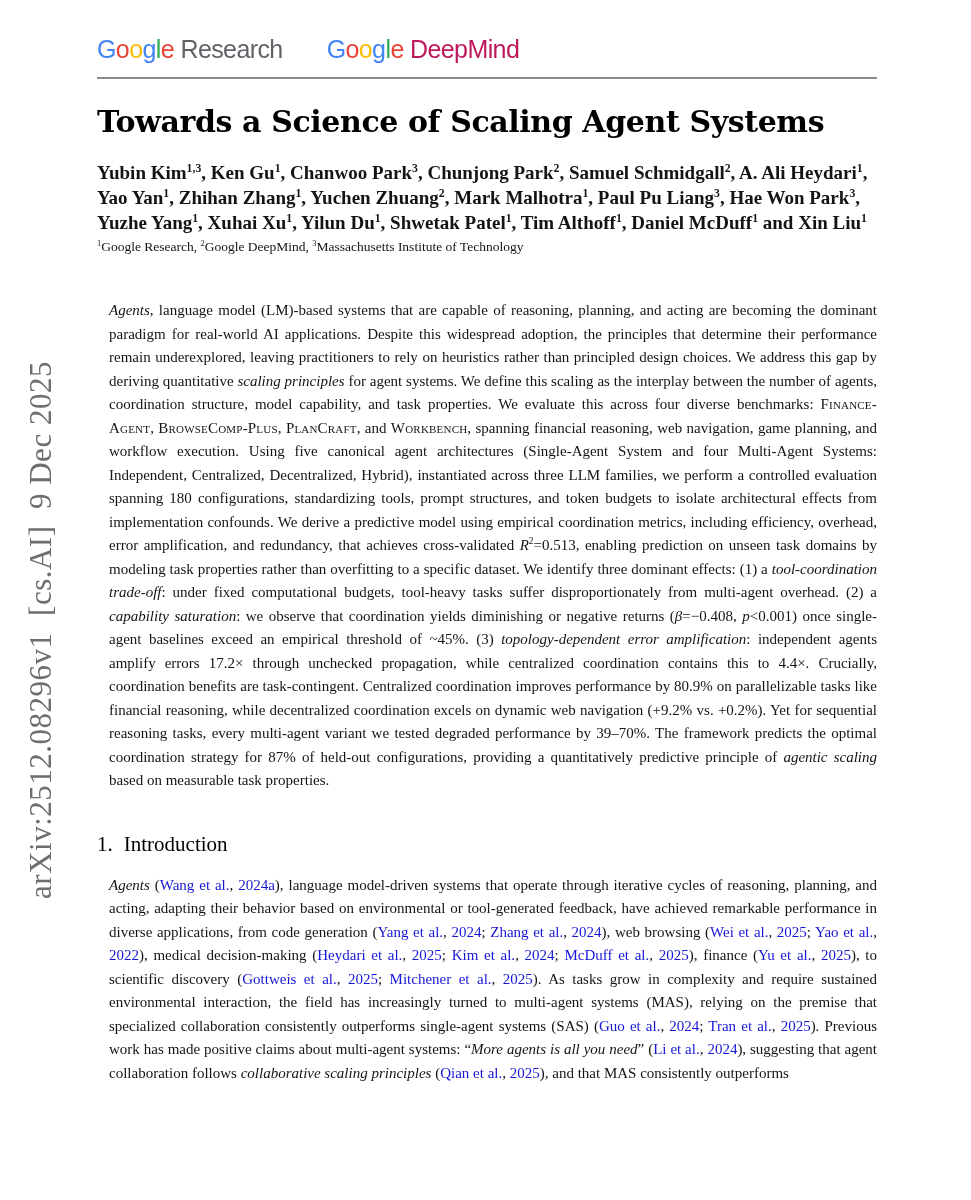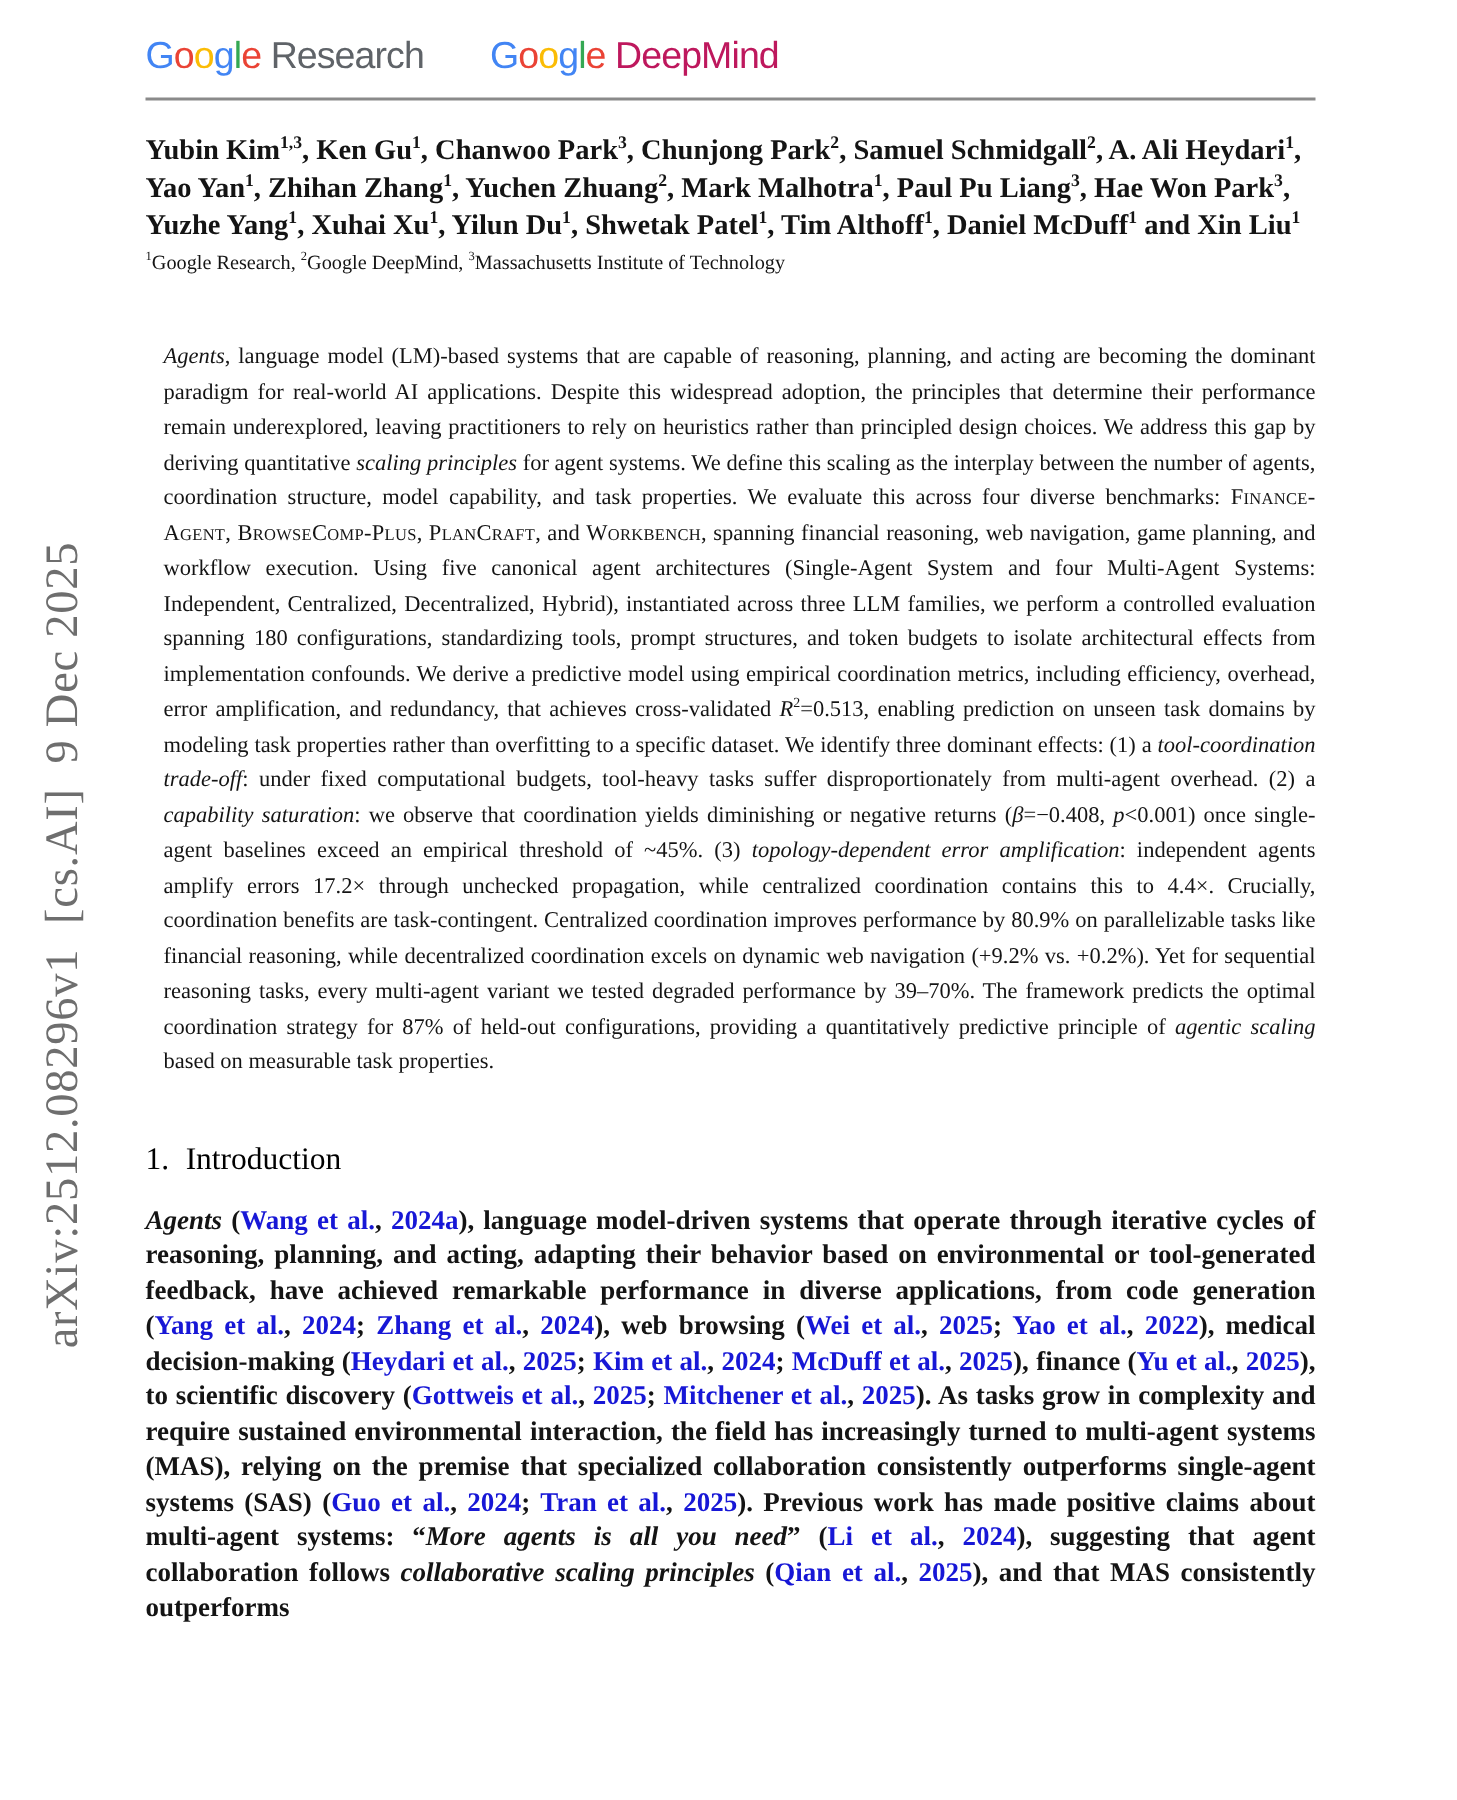--- a/index.html
+++ b/index.html
@@ -11,34 +11,34 @@
   }
   html,body{margin:0;padding:0;background:#ffffff;}
   body{font-family:"Liberation Serif",serif;color:var(--body-black);}
   .page{position:relative;width:971px;height:1200px;background:#ffffff;overflow:hidden;}
   .watermark{
     position:absolute;left:41px;top:630px;
     transform:translate(-50%,-50%) rotate(-90deg);
     white-space:pre;font-family:"Liberation Serif",serif;
     font-size:31px;color:var(--watermark-gray);letter-spacing:0.5px;
   }
-  .content{position:absolute;left:97px;top:6px;width:780px;}
+  .content{position:absolute;left:97px;top:18px;width:780px;}
   .logos{display:flex;gap:44px;align-items:baseline;margin-top:17px;
          font-family:"Liberation Sans",sans-serif;font-size:25px;letter-spacing:-0.6px;}
   .logo{white-space:pre;}
   .rule{border:none;border-top:2px solid var(--rule-gray);margin:13px 0 0 0;}
   h1.title{font-family:"DejaVu Serif",serif;font-weight:700;font-size:30px;
            letter-spacing:-0.4px;margin:25px 0 0 0;color:#000;}
   .authors{font-weight:700;font-size:19px;line-height:25px;margin:21px 0 0 0;}
   sup{font-size:62%;line-height:0;}
   .affils{font-size:13.5px;margin:3px 0 0 0;line-height:18px;}
   .abstract{font-size:15px;line-height:23.5px;text-align:justify;margin:43px 0 0 12px;}
   h2.sec{font-size:21px;font-weight:400;margin:39px 0 0 0;color:#000;}
   h2.sec .num{margin-right:11px;}
-  .body-par{font-size:18px;line-height:23.5px;text-align:justify;margin:17px 0 0 0;font-weight:bold;}
+  .body-par{font-size:15px;line-height:23.5px;text-align:justify;margin:17px 0 0 12px;}
   .it{font-style:italic;}
   .sc{font-variant:small-caps;letter-spacing:0.2px;}
   .cite{color:var(--citation-blue);cursor:pointer;}
 </style>
 </head>
 <body>
 
 <div class="page">
 
   <div class="watermark">arXiv:2512.08296v1  [cs.AI]  9 Dec 2025</div>
@@ -46,20 +46,21 @@
   <div class="content">
 
     <header>
       <div class="logos">
         <div class="logo"><span style="color: rgb(66, 133, 244);">G</span><span style="color: rgb(234, 67, 53);">o</span><span style="color: rgb(251, 188, 5);">o</span><span style="color: rgb(66, 133, 244);">g</span><span style="color: rgb(52, 168, 83);">l</span><span style="color: rgb(234, 67, 53);">e</span><span style="color: rgb(95, 99, 104);"> Research</span></div>
         <div class="logo"><span style="color: rgb(66, 133, 244);">G</span><span style="color: rgb(234, 67, 53);">o</span><span style="color: rgb(251, 188, 5);">o</span><span style="color: rgb(66, 133, 244);">g</span><span style="color: rgb(52, 168, 83);">l</span><span style="color: rgb(234, 67, 53);">e</span><span style="color: #be185d;"> DeepMind</span></div>
       </div>
       <hr class="rule">
     </header>
 
+    <h1 class="title">Towards a Science of Scaling Agent Systems</h1>
 
     <p class="authors"><span>Yubin Kim</span><sup>1,3</sup><span>, Ken Gu</span><sup>1</sup><span>, Chanwoo Park</span><sup>3</sup><span>, Chunjong Park</span><sup>2</sup><span>, Samuel Schmidgall</span><sup>2</sup><span>, A. Ali Heydari</span><sup>1</sup><span>, Yao Yan</span><sup>1</sup><span>, Zhihan Zhang</span><sup>1</sup><span>, Yuchen Zhuang</span><sup>2</sup><span>, Mark Malhotra</span><sup>1</sup><span>, Paul Pu Liang</span><sup>3</sup><span>, Hae Won Park</span><sup>3</sup><span>, Yuzhe Yang</span><sup>1</sup><span>, Xuhai Xu</span><sup>1</sup><span>, Yilun Du</span><sup>1</sup><span>, Shwetak Patel</span><sup>1</sup><span>, Tim Althoff</span><sup>1</sup><span>, Daniel McDuff</span><sup>1</sup><span> and Xin Liu</span><sup>1</sup></p>
 
     <p class="affils"><sup>1</sup><span>Google Research, </span><sup>2</sup><span>Google DeepMind, </span><sup>3</sup><span>Massachusetts Institute of Technology</span></p>
 
     <p class="abstract"><span class="it">Agents</span><span>, language model (LM)-based systems that are capable of reasoning, planning, and acting are becoming the dominant paradigm for real-world AI applications. Despite this widespread adoption, the principles that determine their performance remain underexplored, leaving practitioners to rely on heuristics rather than principled design choices. We address this gap by deriving quantitative </span><span class="it">scaling principles</span><span> for agent systems. We define this scaling as the interplay between the number of agents, coordination structure, model capability, and task properties. We evaluate this across four diverse benchmarks: </span><span class="sc">Finance-Agent</span><span>, </span><span class="sc">BrowseComp-Plus</span><span>, </span><span class="sc">PlanCraft</span><span>, and </span><span class="sc">Workbench</span><span>, spanning financial reasoning, web navigation, game planning, and workflow execution. Using five canonical agent architectures (Single-Agent System and four Multi-Agent Systems: Independent, Centralized, Decentralized, Hybrid), instantiated across three LLM families, we perform a controlled evaluation spanning 180 configurations, standardizing tools, prompt structures, and token budgets to isolate architectural effects from implementation confounds. We derive a predictive model using empirical coordination metrics, including efficiency, overhead, error amplification, and redundancy, that achieves cross-validated </span><span class="it">R</span><sup>2</sup><span>=0.513, enabling prediction on unseen task domains by modeling task properties rather than overfitting to a specific dataset. We identify three dominant effects: (1) a </span><span class="it">tool-coordination trade-off</span><span>: under fixed computational budgets, tool-heavy tasks suffer disproportionately from multi-agent overhead. (2) a </span><span class="it">capability saturation</span><span>: we observe that coordination yields diminishing or negative returns (</span><span class="it">β</span><span>=−0.408, </span><span class="it">p</span><span>&lt;0.001) once single-agent baselines exceed an empirical threshold of ~45%. (3) </span><span class="it">topology-dependent error amplification</span><span>: independent agents amplify errors 17.2× through unchecked propagation, while centralized coordination contains this to 4.4×. Crucially, coordination benefits are task-contingent. Centralized coordination improves performance by 80.9% on parallelizable tasks like financial reasoning, while decentralized coordination excels on dynamic web navigation (+9.2% vs. +0.2%). Yet for sequential reasoning tasks, every multi-agent variant we tested degraded performance by 39–70%. The framework predicts the optimal coordination strategy for 87% of held-out configurations, providing a quantitatively predictive principle of </span><span class="it">agentic scaling</span><span> based on measurable task properties.</span></p>
 
     <h2 class="sec">
       <span class="num">1.</span><span>Introduction</span>
     </h2>

